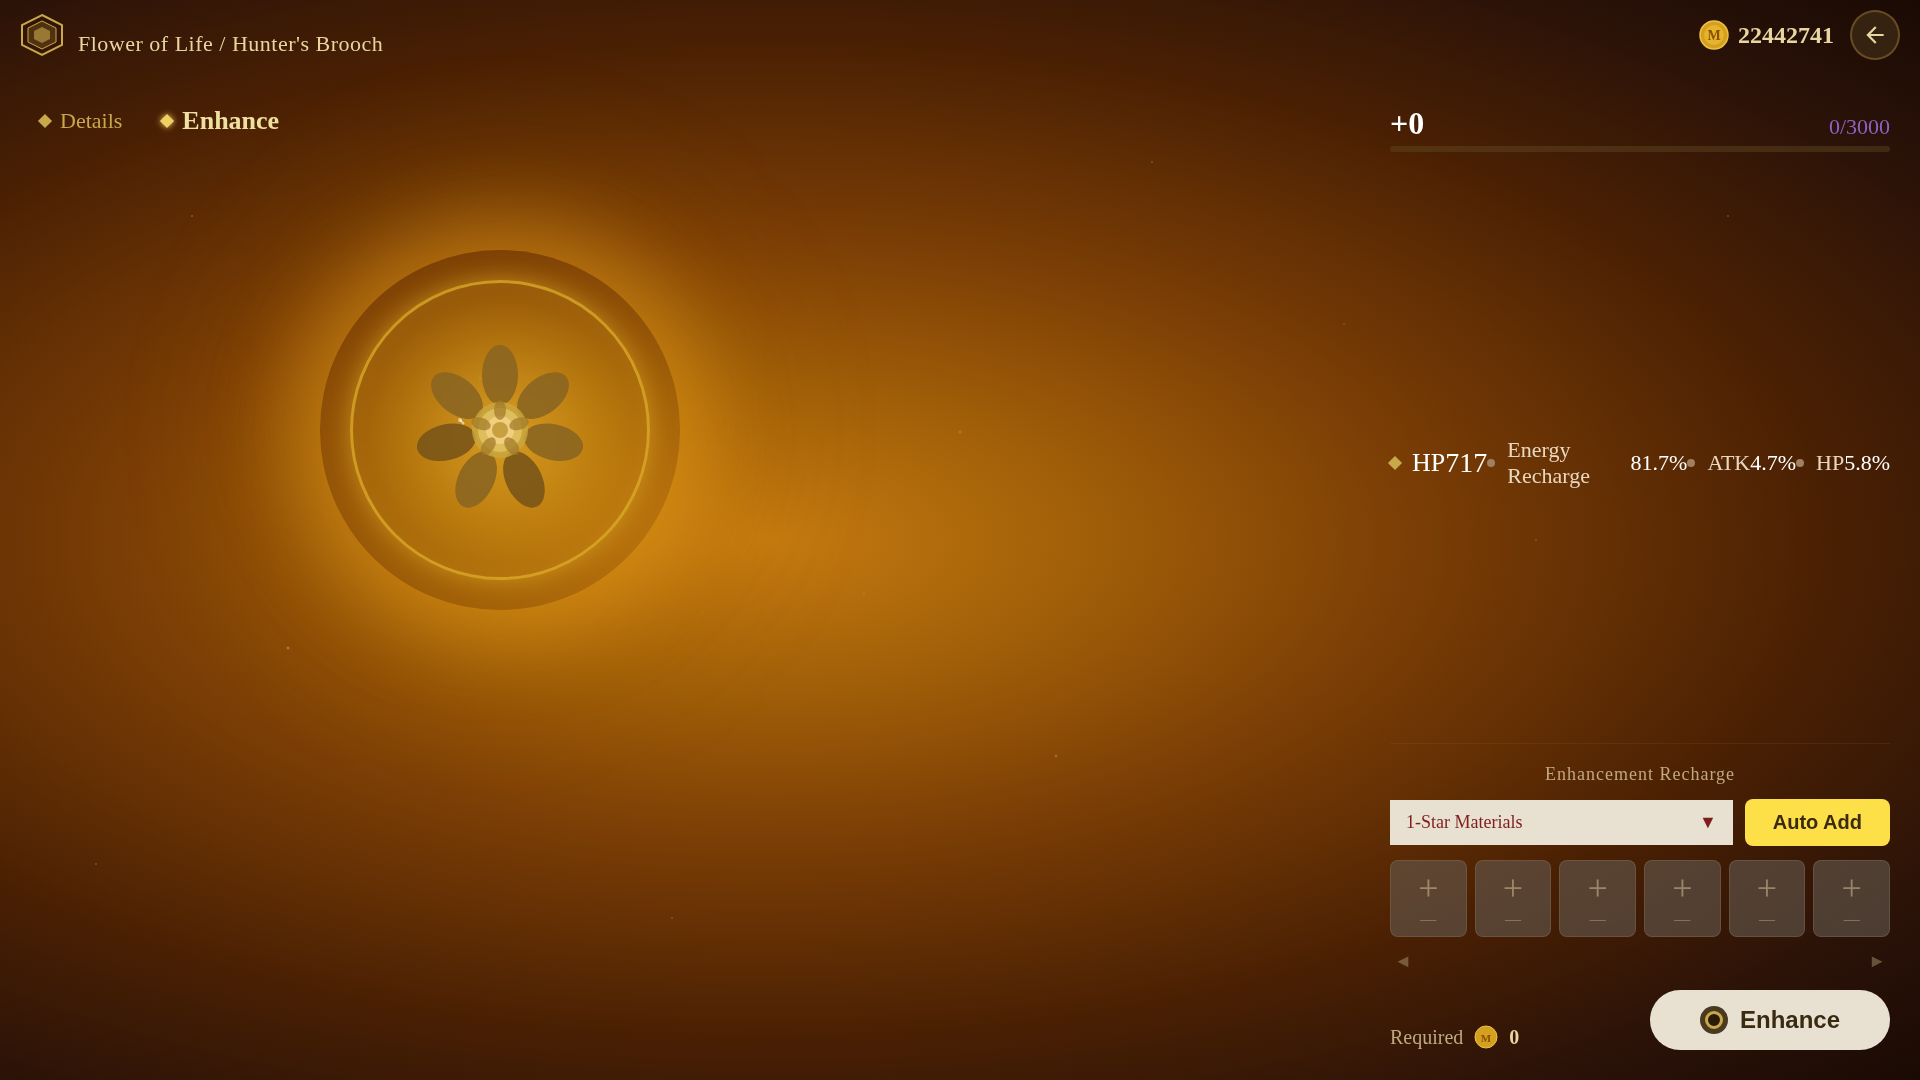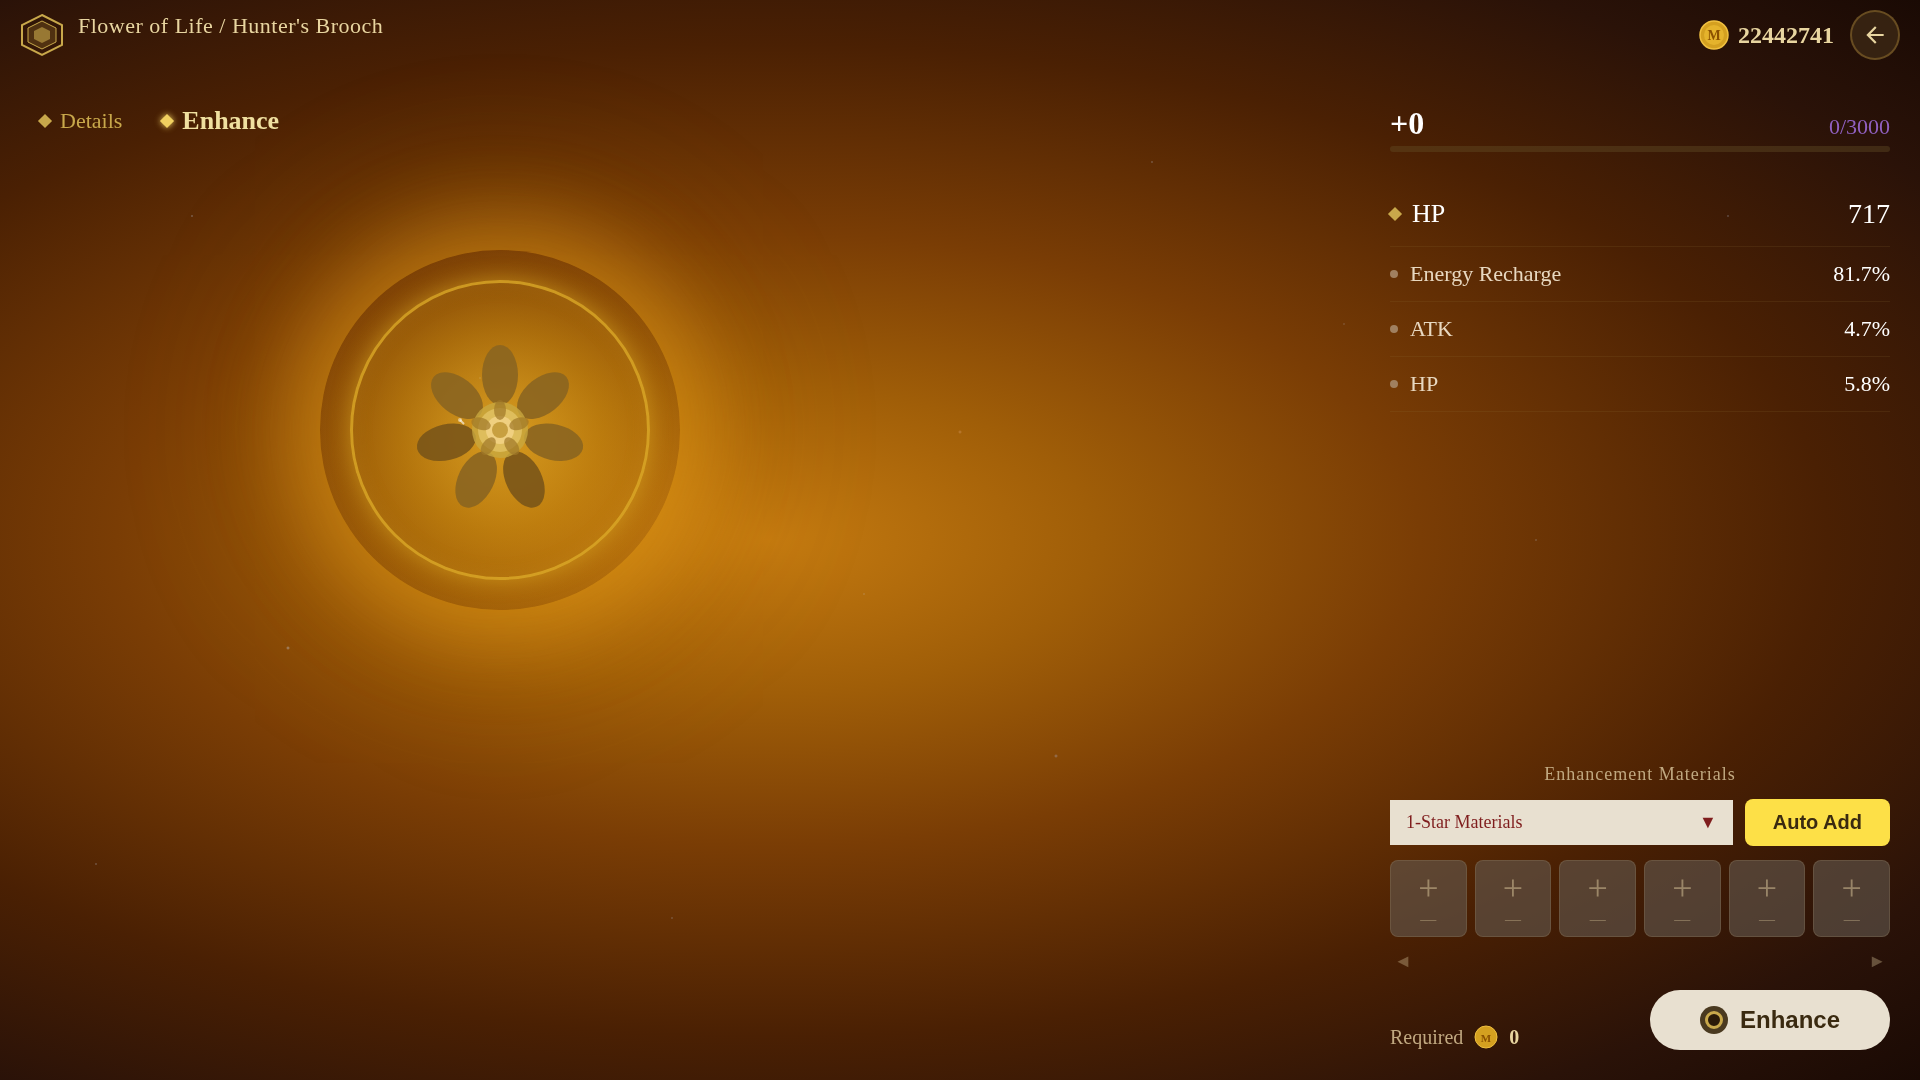--- a/index.html
+++ b/index.html
@@ -47,21 +47,21 @@
       height: 70px;
       display: flex;
       align-items: center;
       justify-content: space-between;
       padding: 0 20px;
       z-index: 10;
     }
 
     #top-left {
       display: flex;
-      align-items: flex-start;
+      align-items: flex-end;
       gap: 14px;
     }
 
     #logo-icon {
       width: 44px;
       height: 44px;
     }
 
     #title-text {
       color: #e8d5a0;
@@ -232,21 +232,20 @@
     #exp-bar-fill {
       height: 100%;
       background: #8050c0;
       border-radius: 3px;
       width: 0%;
     }
 
     #stats-container {
       flex: 1;
       display: flex;
-      flex-direction: column;
       gap: 0;
     }
 
     .stat-row {
       display: flex;
       align-items: center;
       justify-content: space-between;
       padding: 14px 0;
       border-bottom: 1px solid rgba(150,120,60,0.15);
     }
@@ -570,21 +569,21 @@
     <div class="stat-row">
       <div class="stat-left">
         <div class="stat-dot"></div>
         <span class="stat-name">HP</span>
       </div>
       <span class="stat-value">5.8%</span>
     </div>
   </div>
 
   <div id="materials-section">
-    <div id="materials-title">Enhancement Materials</div>
+    <div id="materials-title">Enhancement Recharge</div>
 
     <div id="materials-controls">
       <div id="materials-dropdown">
         <span>1-Star Materials</span>
         <span>▼</span>
       </div>
       <button id="auto-add-button">Auto Add</button>
     </div>
 
     <div id="material-slots">

